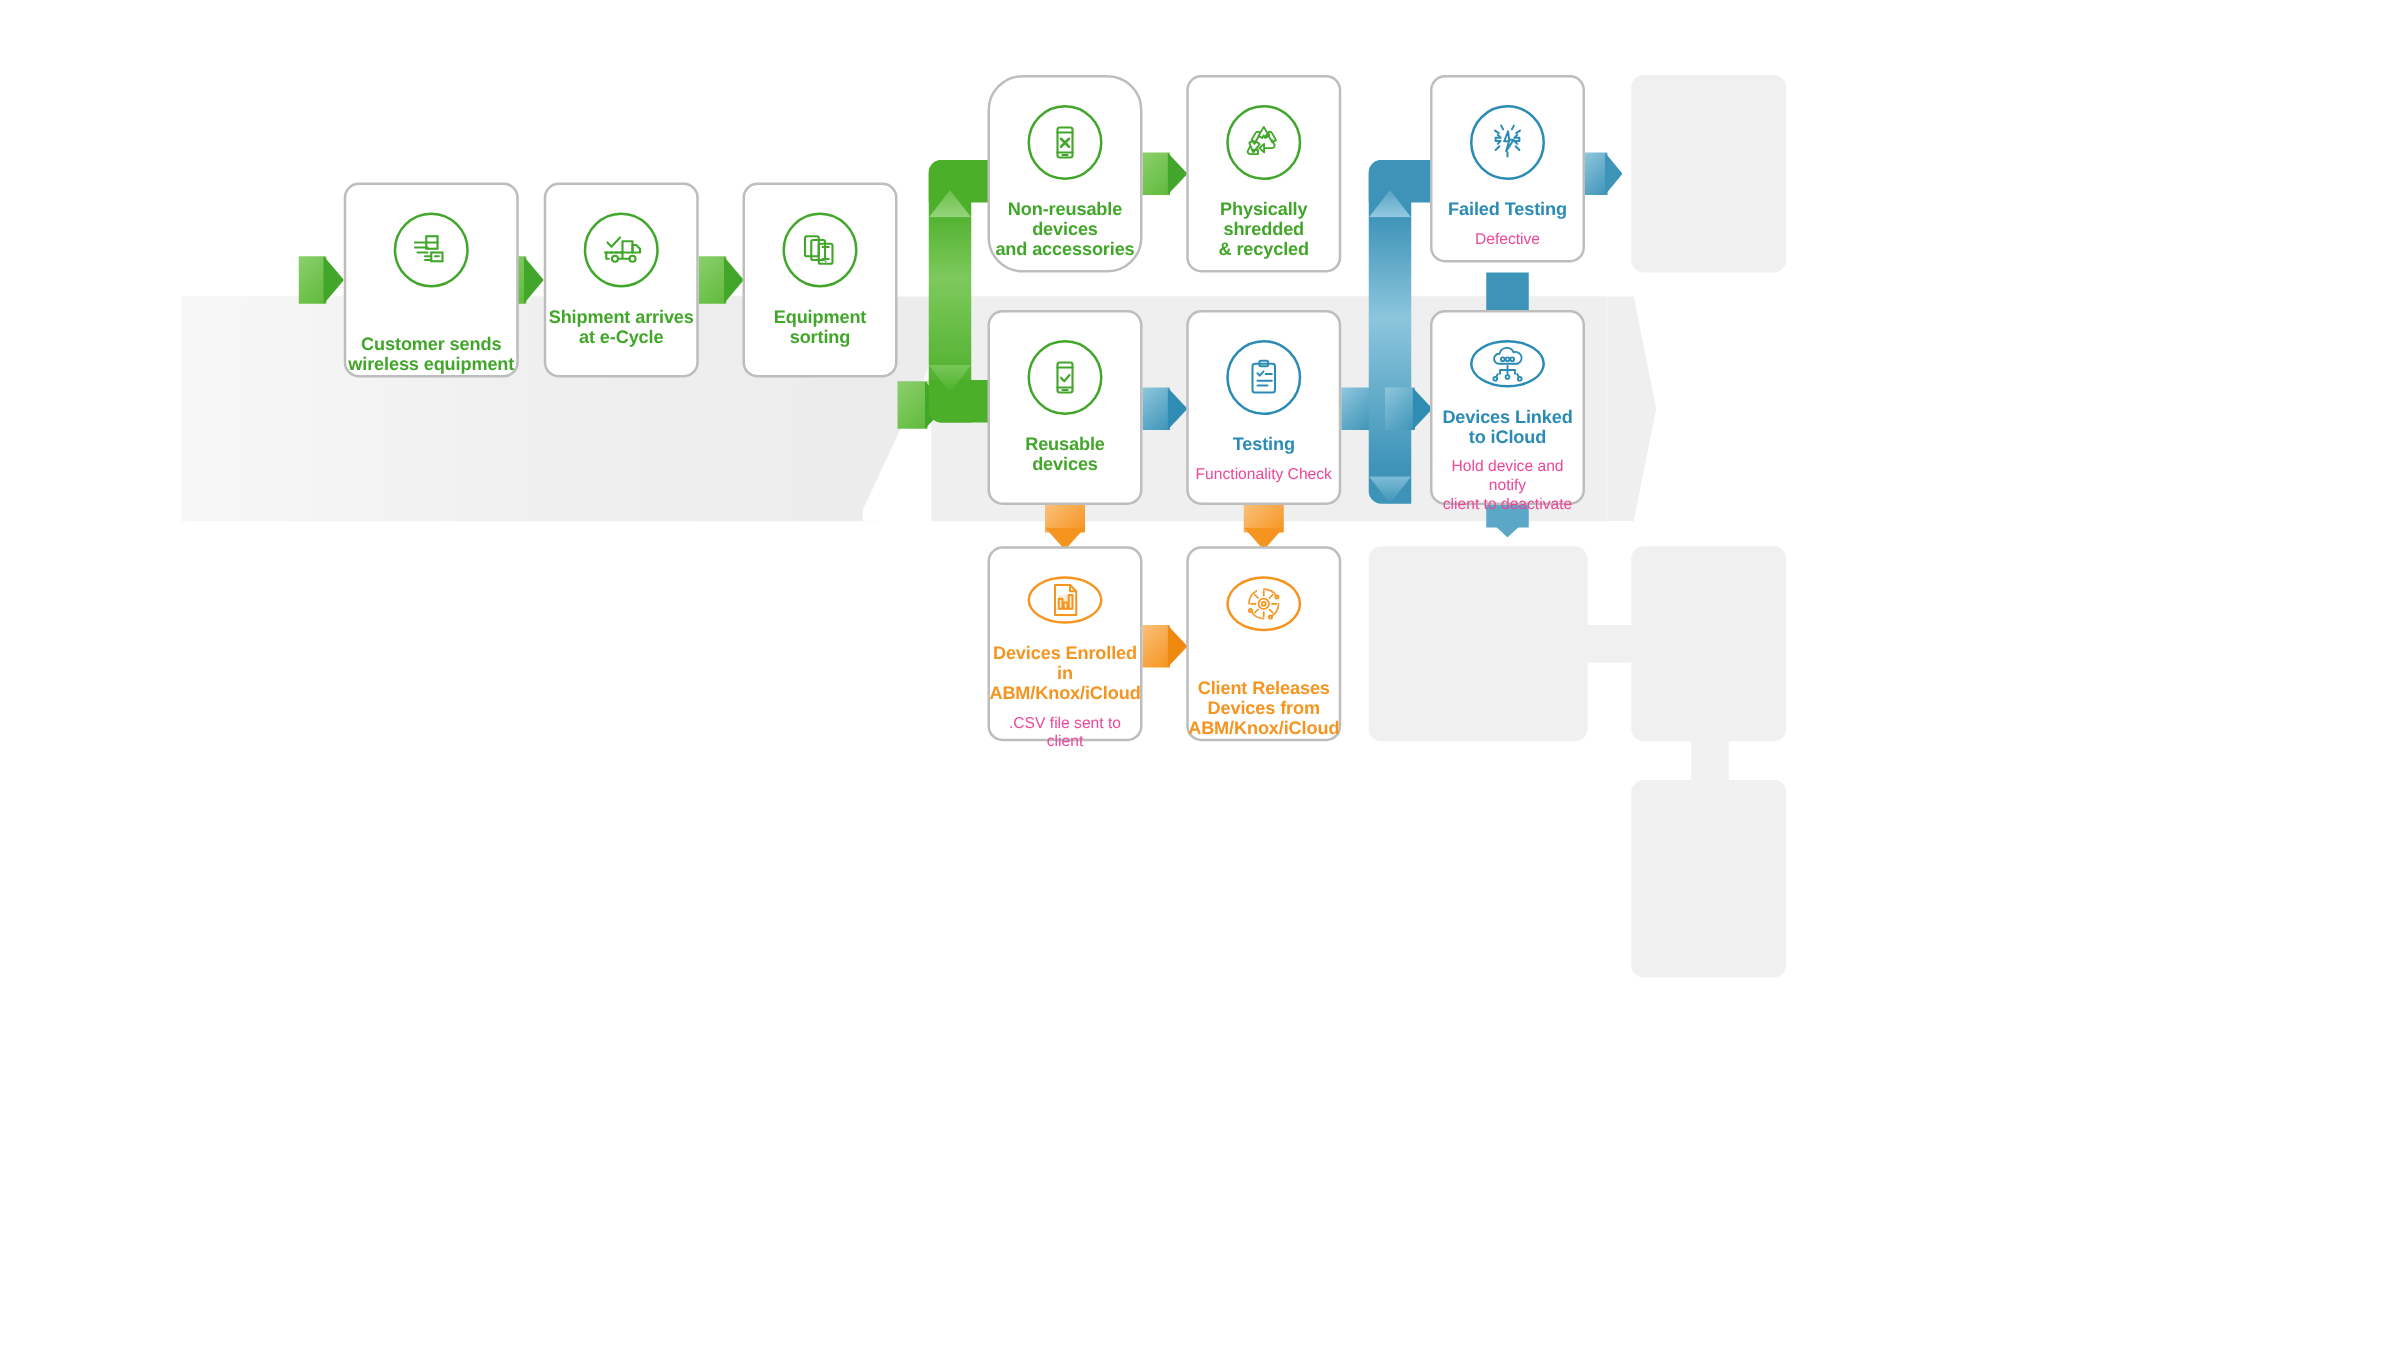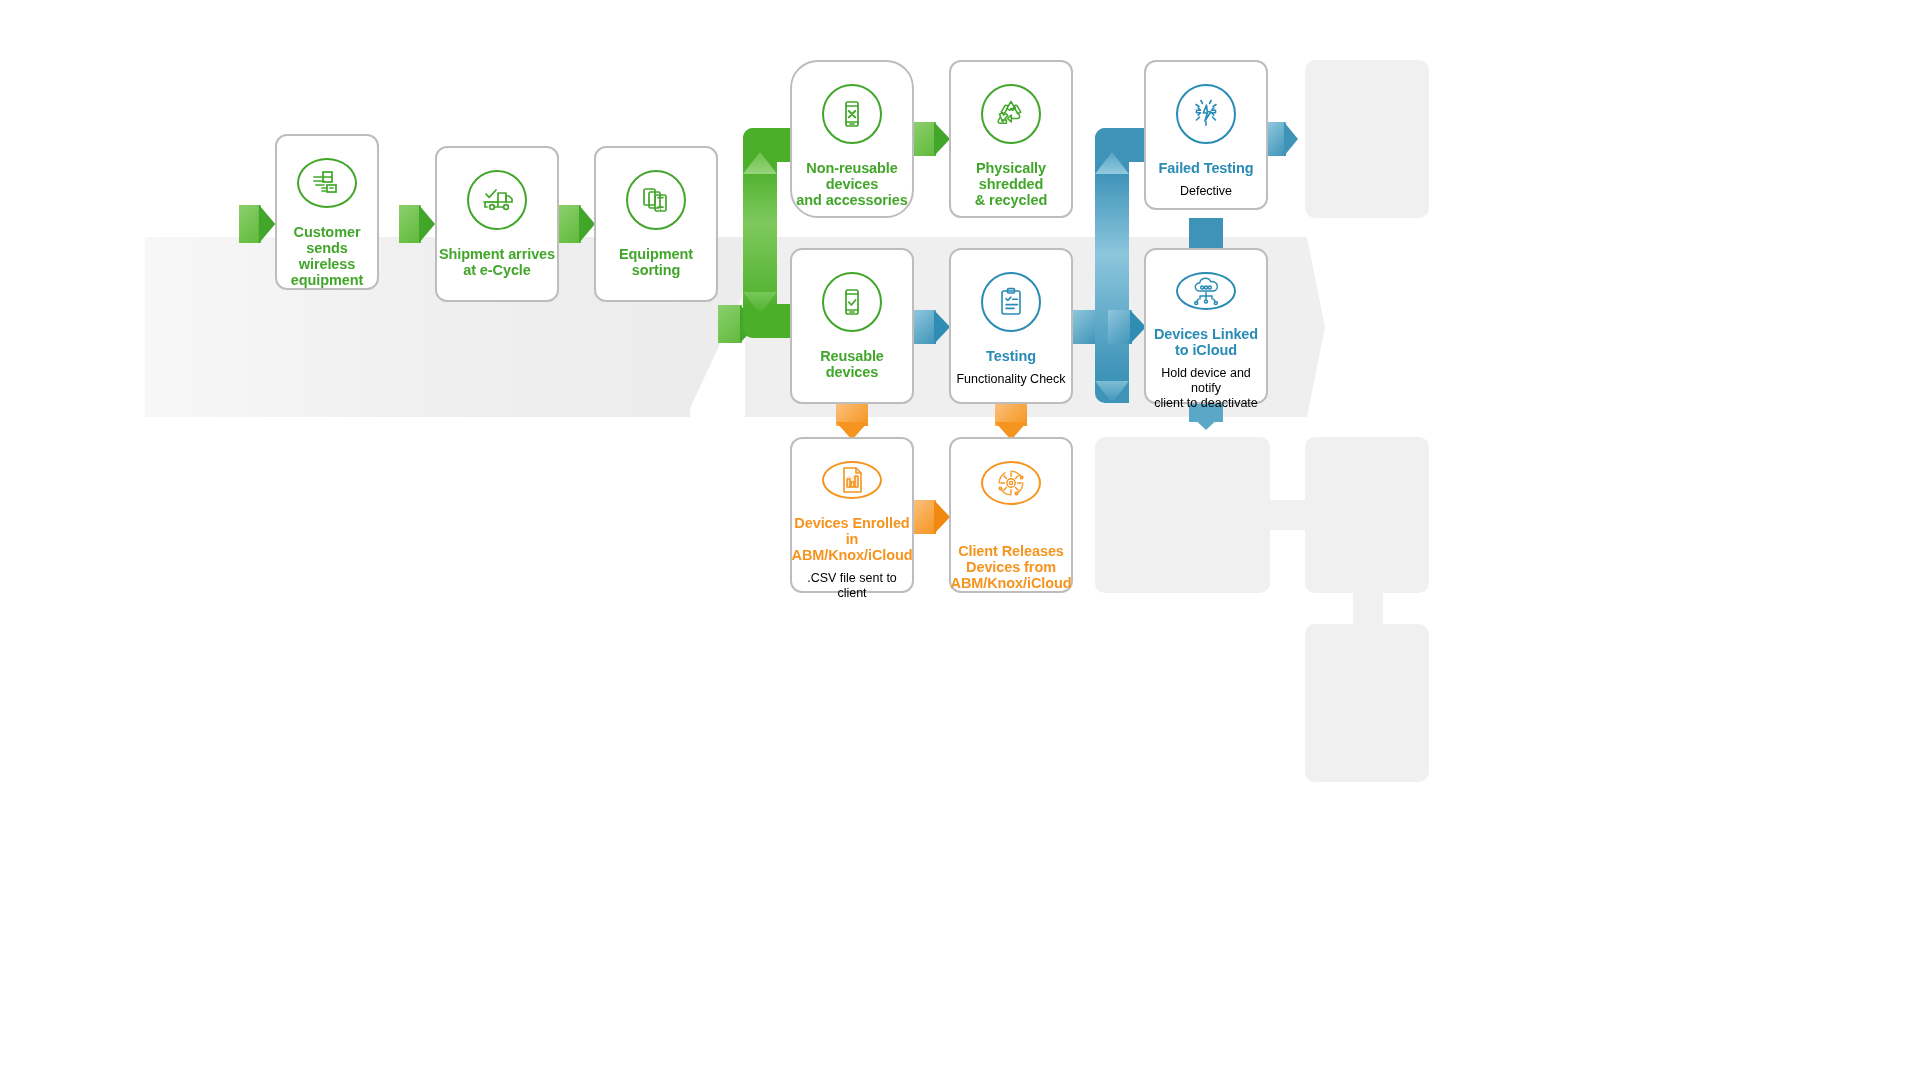--- a/index.html
+++ b/index.html
@@ -39,21 +39,21 @@
     font-weight:bold;
     font-size:14.5px;
     line-height:16px;
     text-align:center;
     margin-top:16px;
     letter-spacing:-0.1px;
   }
   .card .c-sub{
     font-size:12.5px;
     line-height:15px;
-    color:#000000;
+    color:#ec4899;
     text-align:center;
     margin-top:8px;
     font-weight:normal;
   }
   .green{color:#41a62a;}
   .blue{color:#2a8bb5;}
   .orange{color:#f5941f;}
 </style>
 </head>
 <body>
@@ -141,21 +141,21 @@
   <div style="position:absolute;left:995px;top:404px;width:32px;height:36px;">
     <div style="position:absolute;left:0;top:0;width:32px;height:22px;background:linear-gradient(135deg,#fbc07a 0%,#f5941f 100%);"></div>
     <div style="position:absolute;left:0;top:18px;width:32px;height:18px;background:#f5941f;clip-path:polygon(0 0,100% 0,50% 100%);"></div>
   </div>
   <div style="position:absolute;left:914px;top:500px;width:36px;height:34px;">
     <div style="position:absolute;left:0;top:0;width:22px;height:34px;background:linear-gradient(135deg,#fbc07a 0%,#f5941f 100%);"></div>
     <div style="position:absolute;left:20px;top:0;width:16px;height:34px;background:#f0890f;clip-path:polygon(0 0,0 0,100% 50%,0 100%);"></div>
   </div>
 
 
-  <div class="card green" style="left:275px;top:134px;width:104px;height:156px;justify-content:space-between;">
+  <div class="card green" style="left:275px;top:146px;width:140px;height:156px;justify-content:space-between;">
     <div class="icon-wrap">
       <svg width="34" height="34" viewBox="0 0 34 34" fill="none" stroke="currentColor" stroke-width="1.7" stroke-linecap="round">
         <rect x="13" y="6" width="9" height="10"></rect>
         <path d="M13 11h9"></path>
         <path d="M4 11h8M4 15h10M6 19h8"></path>
         <rect x="17" y="19" width="9" height="7"></rect>
         <path d="M12 22h4M12 25h4"></path>
         <path d="M20 22h3"></path>
       </svg>
     </div>

